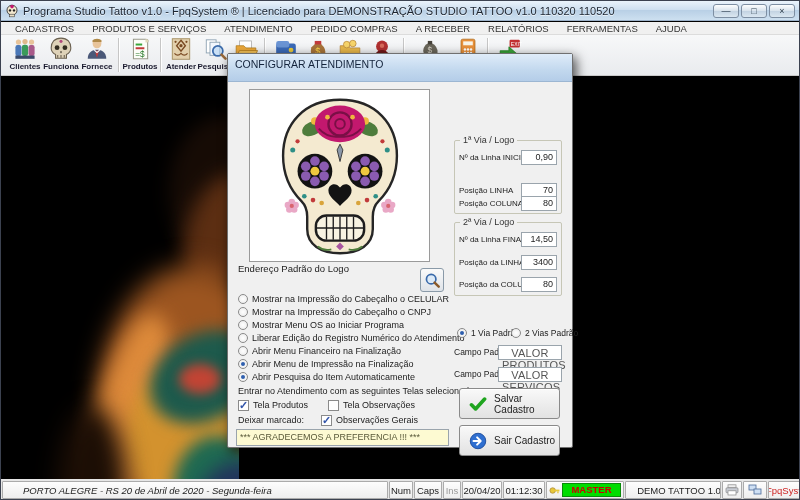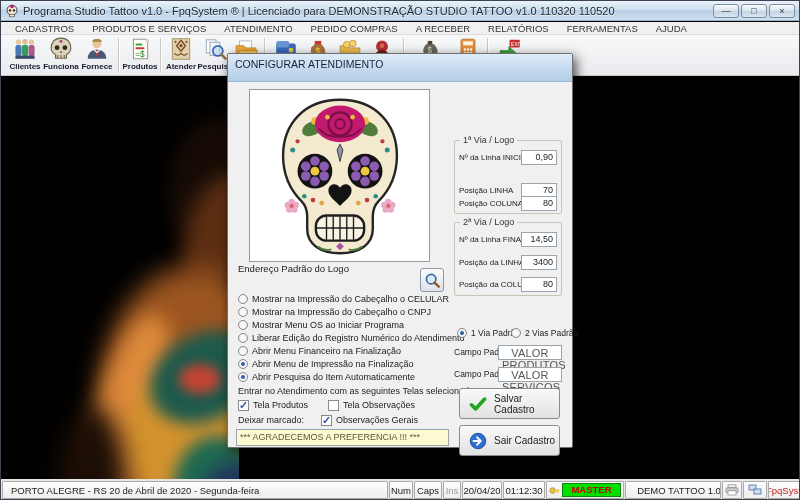--- a/index.html
+++ b/index.html
@@ -82,21 +82,21 @@
     background:linear-gradient(#f9f9f9,#e2e2e2); border:1px solid #8a8a8a; border-radius:3px;
     display:flex; align-items:center; gap:7px; padding-left:9px; font-size:10px; color:#222;
     box-shadow:inset 0 1px 0 #fff; }
 
   
   .statusbar { position:absolute; left:0; top:478px; width:100%; height:22px; background:#e6e6e6;
     display:flex; align-items:center; padding:1px 1px; gap:1px; }
   .sp { height:18px; background:linear-gradient(#fdfdfd,#eeeeee); border:1px solid #ababab; border-radius:1px;
     font-size:9.5px; color:#222; display:flex; align-items:center; justify-content:center;
     white-space:nowrap; overflow:hidden; flex:0 0 auto; }
-  .sp.left { justify-content:flex-start; padding-left:8px; }
+  .sp.left { justify-content:flex-start; padding-left:20px;font-style:italic; }
   .sp .dim { color:#9a9a9a; }
   .master-box { background:#00dd00; border:1px solid #0a8a0a; color:#cc0000; font-weight:bold;
     font-size:9.5px; height:14px; line-height:12px; padding:0 8px; margin-left:2px; }
   .brand-red { color:#cc2222; }
 </style>
 </head>
 <body>
 
 <div class="screen">
 

